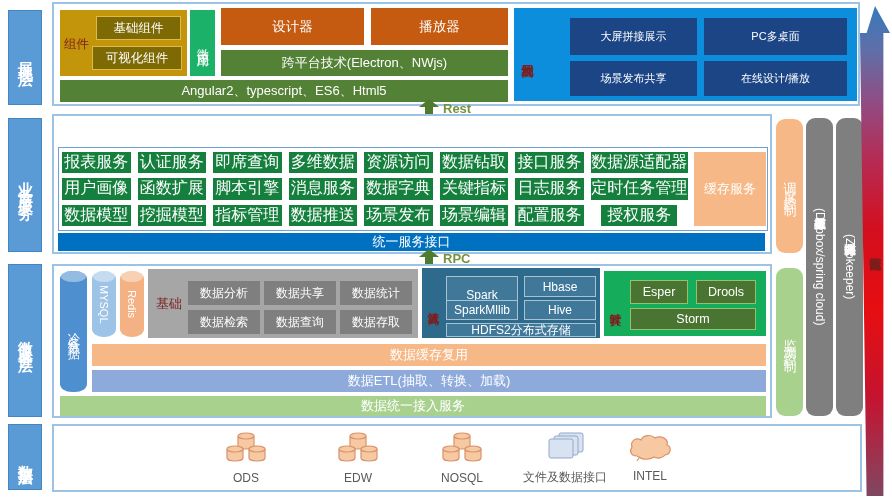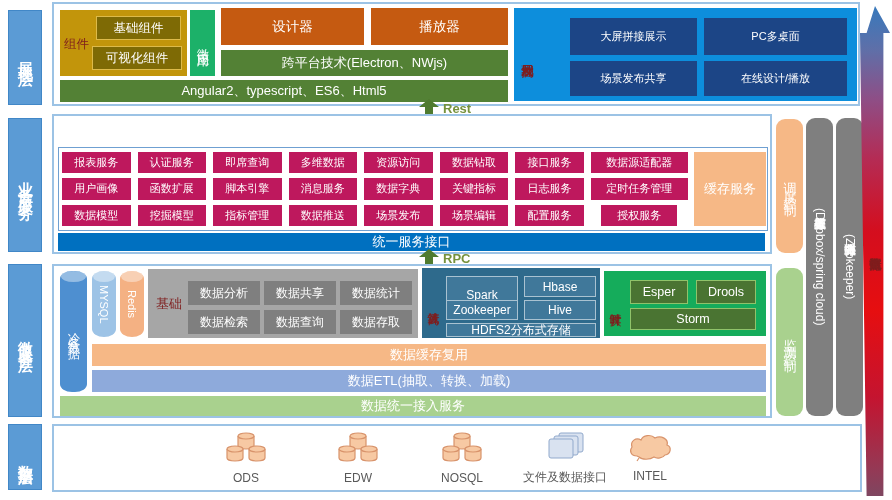--- a/index.html
+++ b/index.html
@@ -28,21 +28,21 @@
 
   
   .up-arrow { background:#4F7B2F; clip-path:polygon(50% 0,100% 42%,70% 42%,70% 100%,30% 100%,30% 42%,0 42%); }
   .arrow-lbl { color:#76923C; font-weight:bold; font-size:13px; }
 
   
   .blue-bar    { background:#2E75B6; color:#fff; font-size:13px;margin-top:32px; }
   .inner-box   { background:#fff; border:1px solid #6FA0D2; }
   #biz-grid    { display:grid; grid-template-columns:repeat(7,1fr) 1.42fr; grid-template-rows:1fr 1fr 1fr;
                  column-gap:7px; row-gap:5px; }
-  .biz-btn     { background:#be185d; color:#fff; font-size:11px; display:flex; align-items:center; justify-content:center; }
+  .biz-btn     { background:#15803d; color:#fff; font-size:16px; display:flex; align-items:center; justify-content:center; }
   .biz-btn.narrow { width:78%; justify-self:center; }
   .peach       { background:#F6B886; color:#fff; }
   .unified-bar { background:#0070C0; color:#fff; font-size:13px; }
 
   
   .pill { border-radius:9px; color:#fff; }
   .pill-gray { background:#7F7F7F; font-size:12px; }
   .flow-arrow { clip-path:polygon(50% 0,100% 5.5%,78% 5.5%,78% 100%,22% 100%,0 5.5%,0 5.5%,22% 5.5%);
      background:linear-gradient(180deg,#3779BC 0%,#5F6FA8 9%,#8E4E86 19%,#B42C55 31%,#D40E1E 46%,#E60E10 62%,#C41430 80%,#933A56 95%,#7E4660 100%); }
 
@@ -173,21 +173,21 @@
     <div class="abs c gray-btn" style="left:192px;top:12px;width:72px;height:24px">数据统计</div>
     <div class="abs c gray-btn" style="left:40px;top:41px;width:72px;height:24px">数据检索</div>
     <div class="abs c gray-btn" style="left:116px;top:41px;width:72px;height:24px">数据查询</div>
     <div class="abs c gray-btn" style="left:192px;top:41px;width:72px;height:24px">数据存取</div>
   </div>
 
   <div class="abs teal-block" style="left:422px;top:268px;width:178px;height:70px">
     <span class="abs c vt w" style="left:2px;top:0;width:18px;height:70px;font-size:12px">离线计算</span>
     <div class="abs c teal-btn" style="left:24px;top:8px;width:72px;height:38px">Spark</div>
     <div class="abs c teal-btn" style="left:102px;top:8px;width:72px;height:21px">Hbase</div>
-    <div class="abs c teal-btn" style="left:24px;top:32px;width:72px;height:20px">Zookeeper</div>
+    <div class="abs c teal-btn" style="left:24px;top:32px;width:72px;height:20px">SparkMllib</div>
     <div class="abs c teal-btn" style="left:102px;top:32px;width:72px;height:20px">Hive</div>
     <div class="abs c teal-btn" style="left:24px;top:55px;width:150px;height:14px">HDFS2分布式存储</div>
   </div>
 
   <div class="abs rt-block" style="left:604px;top:271px;width:162px;height:65px">
     <span class="abs c vt w" style="left:2px;top:0;width:18px;height:65px;font-size:12px">实时计算</span>
     <div class="abs c rt-btn" style="left:26px;top:9px;width:58px;height:24px">Esper</div>
     <div class="abs c rt-btn" style="left:92px;top:9px;width:60px;height:24px">Drools</div>
     <div class="abs c rt-btn" style="left:26px;top:37px;width:126px;height:22px">Storm</div>
   </div>

